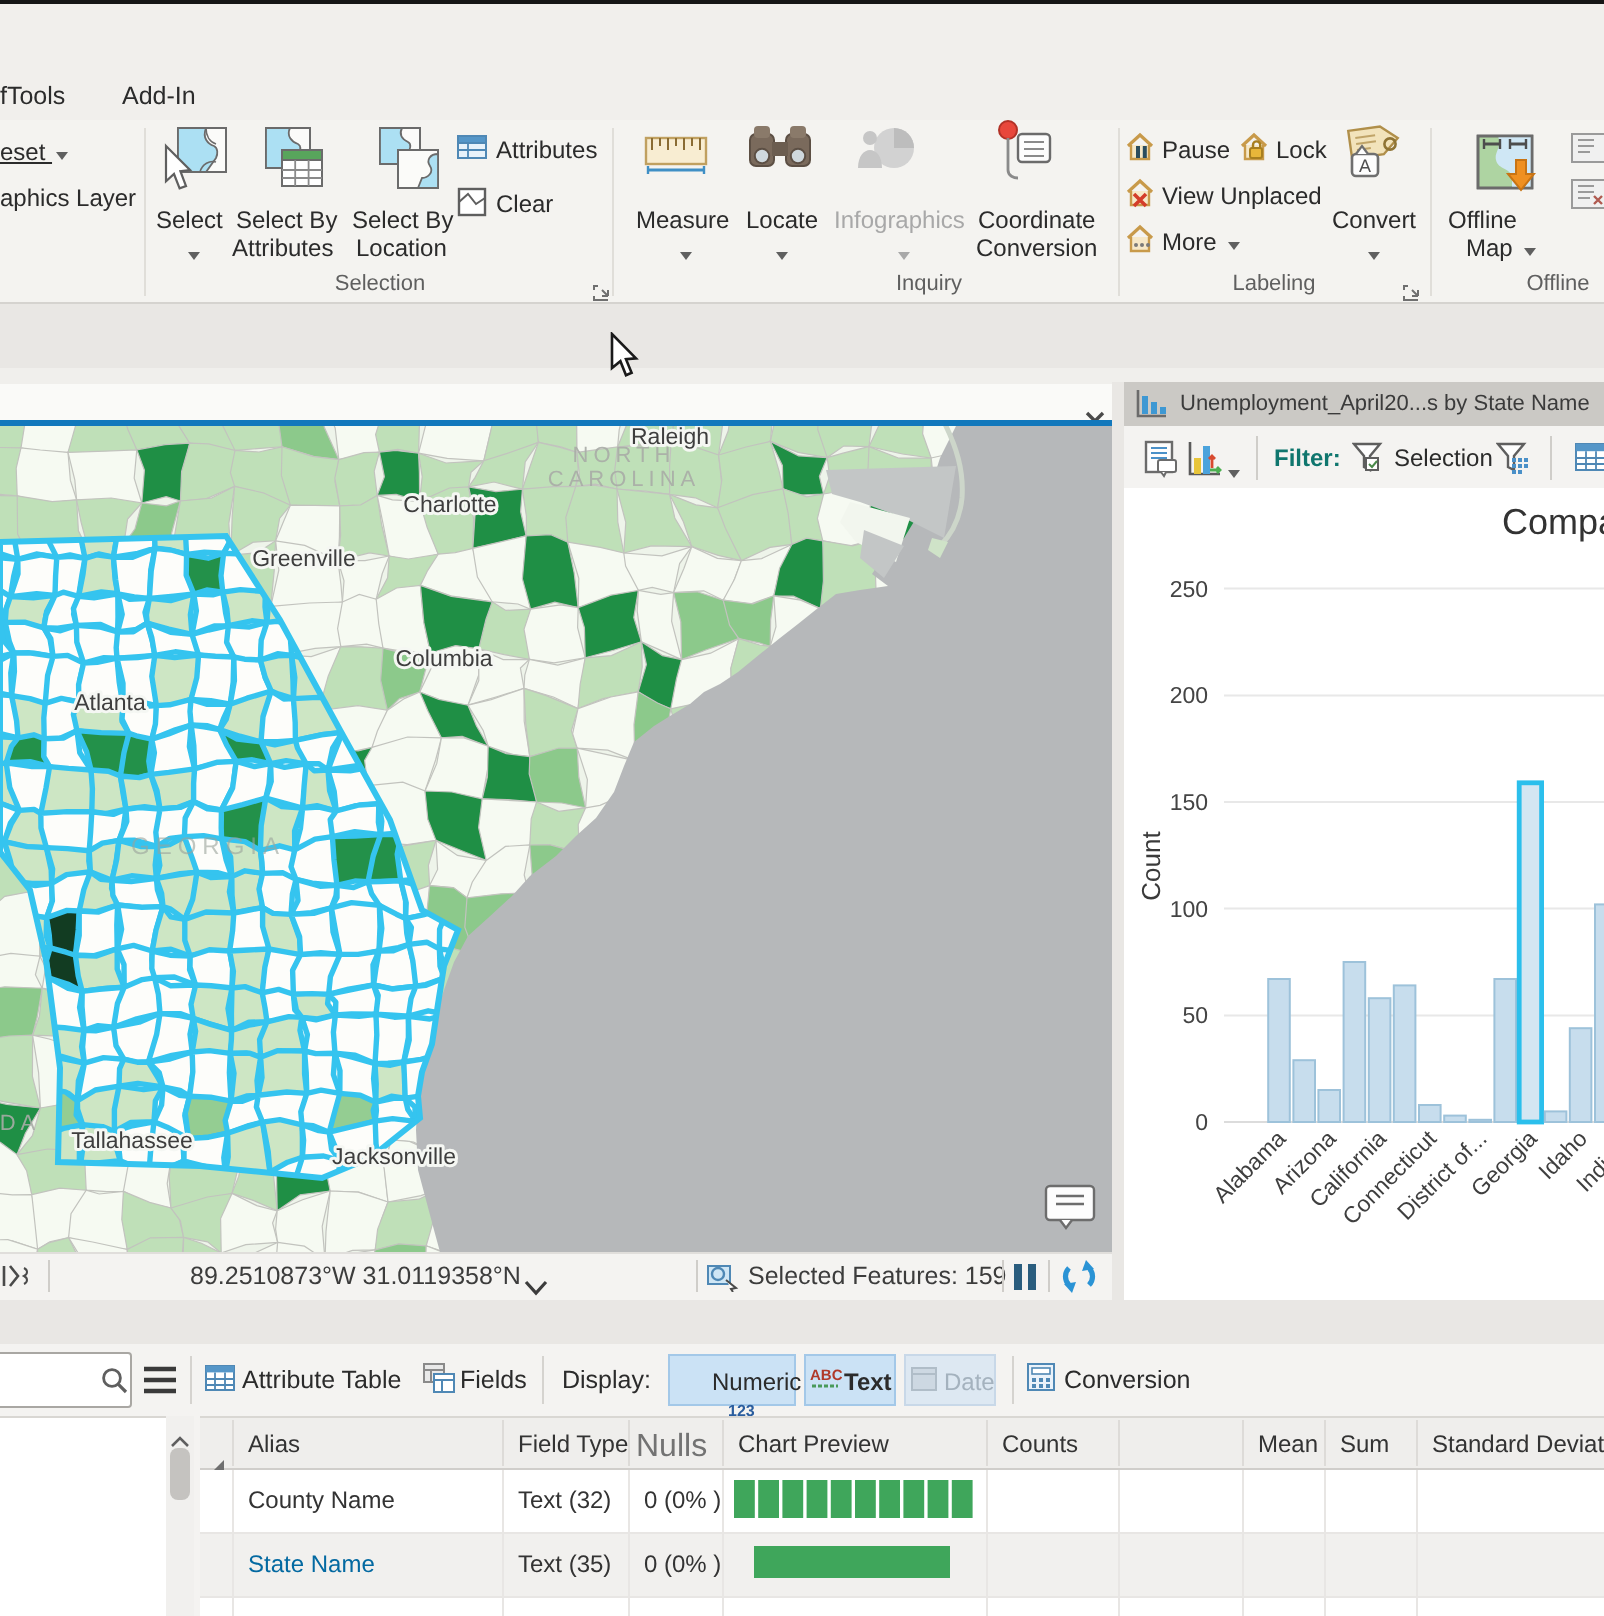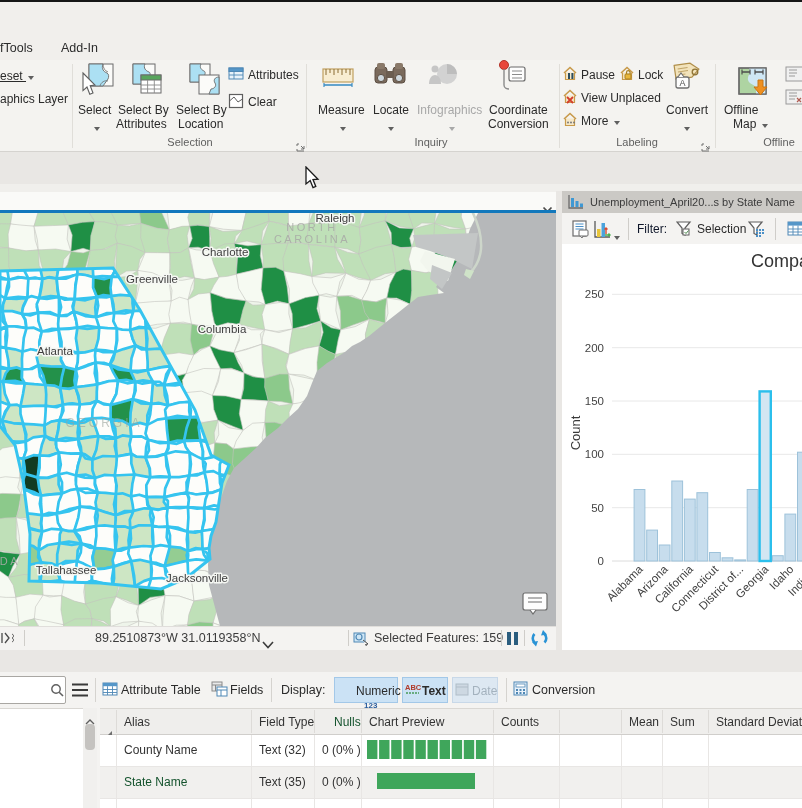--- a/index.html
+++ b/index.html
@@ -83,21 +83,21 @@
 <div style="position:absolute;left:417px;top:103px;font-size:12px;color:#a8a8a8;white-space:nowrap;">Infographics</div>
 <div style="position:absolute;left:449px;top:117px;width:8px;height:8px;"><span class="caret" style="border-top-color:#a8a8a8"></span></div>
 <div style="position:absolute;left:497px;top:59px;width:30px;height:32px;"><svg width="30" height="32" viewBox="0 0 30 32" style="">
         <circle cx="7" cy="6" r="4.5" fill="#e8473b" stroke="#b23227"></circle>
         <path d="M7 10 v16 c0 3 3 4 5 4" fill="none" stroke="#8a8a8a" stroke-width="1.4"></path>
         <rect x="12" y="8" width="16" height="14" rx="2" fill="#fdfdfd" stroke="#6b6b6b" stroke-width="1.2"></rect>
         <path d="M15 12 h10 M15 15.5 h10 M15 19 h10" stroke="#8a8a8a" stroke-width="1.1"></path>
       </svg></div>
 <div style="position:absolute;left:489px;top:103px;font-size:12px;color:#2b2b2b;white-space:nowrap;">Coordinate</div>
 <div style="position:absolute;left:488px;top:117px;font-size:12px;color:#2b2b2b;white-space:nowrap;">Conversion</div>
-<div style="position:absolute;left:381px;top:136px;width:100px;font-size:11px;color:#5f5f5f;text-align:center;">Inquiry</div>
+<div style="position:absolute;left:381px;top:136px;width:100px;font-size:11px;color:#5f5f5f;text-align:right;">Inquiry</div>
 <div class="sep" style="left:559px;top:64px;height:84px"></div>
 <div style="position:absolute;left:563px;top:66px;width:14px;height:15px;"><svg width="14" height="15" viewBox="0 0 14 15" style="">
         <path d="M1 7 L7 1.5 L13 7" fill="none" stroke="#c89a4a" stroke-width="1.6"></path>
         <path d="M2.5 6.5 v7 h9 v-7" fill="#f6e8c8" stroke="#c89a4a" stroke-width="1.2"></path>
         <rect x="5" y="7" width="2" height="6" fill="#2b4d5e"></rect>
         <rect x="8.4" y="7" width="2" height="6" fill="#2b4d5e"></rect>
       </svg></div>
 <div style="position:absolute;left:581px;top:68px;font-size:12px;color:#2b2b2b;white-space:nowrap;">Pause</div>
 <div style="position:absolute;left:620px;top:66px;width:14px;height:15px;"><svg width="14" height="15" viewBox="0 0 14 15" style="">
         <path d="M1 7 L7 1.5 L13 7" fill="none" stroke="#c89a4a" stroke-width="1.6"></path>
@@ -1045,21 +1045,21 @@
       </svg></div>
 <div style="position:absolute;left:594px;top:220px;width:17px;height:19px;"><svg width="17" height="19" viewBox="0 0 17 19" style="">
         <path d="M1 1 v16 h15" stroke="#5a5a5a" stroke-width="1.3" fill="none"></path>
         <rect x="3" y="9" width="3.5" height="8" fill="#e8c53a"></rect>
         <rect x="7.5" y="3" width="3.5" height="14" fill="#4ba3dc"></rect>
         <path d="M12 8 v6 M10.5 9.5 L12 8 l1.5 1.5" stroke="#d84a2f" stroke-width="1.4" fill="none"></path>
         <path d="M11 15 h5 M14.5 13.5 L16 15 l-1.5 1.5" stroke="#4caf50" stroke-width="1.4" fill="none"></path>
       </svg></div>
 <div style="position:absolute;left:614px;top:226px;width:8px;height:8px;"><span class="caret"></span></div>
 <div style="position:absolute;left:628px;top:218px;width:1px;height:22px;background:#cfcdc9;"></div>
-<div style="position:absolute;left:637px;top:222px;font-size:12px;color:#0f172a;white-space:nowrap;font-weight:normal;">Filter:</div>
+<div style="position:absolute;left:637px;top:222px;font-size:12px;color:#0f766e;white-space:nowrap;font-weight:bold;">Filter:</div>
 <div style="position:absolute;left:676px;top:221px;width:18px;height:17px;"><svg width="18" height="17" viewBox="0 0 18 17" style="">
         <path d="M1 1 h13 l-5 6 v7 l-3 -1.5 v-5.5 z" fill="#fdfdfd" stroke="#5e5e5e" stroke-width="1.2"></path>
         <rect x="7" y="8" width="6" height="6" fill="#fff" stroke="#5e5e5e"></rect>
         <path d="M8.5 11 l1.5 1.5 2.5-3" stroke="#4a8a4a" fill="none"></path>
       </svg></div>
 <div style="position:absolute;left:697px;top:222px;font-size:12px;color:#2b2b2b;white-space:nowrap;">Selection</div>
 <div style="position:absolute;left:748px;top:221px;width:18px;height:17px;"><svg width="18" height="17" viewBox="0 0 18 17" style="">
         <path d="M1 1 h13 l-5 6 v7 l-3 -1.5 v-5.5 z" fill="#fdfdfd" stroke="#5e5e5e" stroke-width="1.2"></path>
         <g fill="#4a90c8">
           <rect x="8" y="8" width="2" height="2"></rect>
@@ -1181,21 +1181,21 @@
         <path d="M1 6 L5 2 L9 6" fill="none" stroke="#5f5f5f" stroke-width="1.3"></path>
       </svg></div>
 <div style="position:absolute;left:85px;top:724px;width:10px;height:26px;background:#c5c3c0;border-radius:4px;"></div>
 <div style="position:absolute;left:100px;top:708px;width:702px;height:100px;background:#fff;"></div>
 <div style="position:absolute;left:100px;top:708px;width:702px;height:27px;background:#efeeec;border-top:1px solid #d9d7d3;border-bottom:1px solid #d0cecb;"></div>
 <div style="position:absolute;left:116px;top:710px;width:1px;height:23px;background:#dddbd8;"></div>
 <div style="position:absolute;left:124px;top:715px;font-size:12px;color:#333;white-space:nowrap;">Alias</div>
 <div style="position:absolute;left:251px;top:710px;width:1px;height:23px;background:#dddbd8;"></div>
 <div style="position:absolute;left:259px;top:715px;font-size:12px;color:#333;white-space:nowrap;">Field Type</div>
 <div style="position:absolute;left:314px;top:710px;width:1px;height:23px;background:#dddbd8;"></div>
-<div style="position:absolute;left:334px;top:715px;font-size:12px;color:#14532d;white-space:nowrap;">Nulls</div>
+<div style="position:absolute;left:318px;top:715px;font-size:16px;color:#737373;white-space:nowrap;">Nulls</div>
 <div style="position:absolute;left:361px;top:710px;width:1px;height:23px;background:#dddbd8;"></div>
 <div style="position:absolute;left:369px;top:715px;font-size:12px;color:#333;white-space:nowrap;">Chart Preview</div>
 <div style="position:absolute;left:493px;top:710px;width:1px;height:23px;background:#dddbd8;"></div>
 <div style="position:absolute;left:501px;top:715px;font-size:12px;color:#333;white-space:nowrap;">Counts</div>
 <div style="position:absolute;left:559px;top:710px;width:1px;height:23px;background:#dddbd8;"></div>
 <div style="position:absolute;left:567px;top:715px;font-size:12px;color:#333;white-space:nowrap;margin-top:28px;">Maximum</div>
 <div style="position:absolute;left:621px;top:710px;width:1px;height:23px;background:#dddbd8;"></div>
 <div style="position:absolute;left:629px;top:715px;font-size:12px;color:#333;white-space:nowrap;">Mean</div>
 <div style="position:absolute;left:662px;top:710px;width:1px;height:23px;background:#dddbd8;"></div>
 <div style="position:absolute;left:670px;top:715px;font-size:12px;color:#333;white-space:nowrap;">Sum</div>
@@ -1214,21 +1214,21 @@
 <div style="position:absolute;left:361px;top:735px;width:1px;height:73px;background:#e8e6e4;"></div>
 <div style="position:absolute;left:493px;top:735px;width:1px;height:73px;background:#e8e6e4;"></div>
 <div style="position:absolute;left:559px;top:735px;width:1px;height:73px;background:#e8e6e4;"></div>
 <div style="position:absolute;left:621px;top:735px;width:1px;height:73px;background:#e8e6e4;"></div>
 <div style="position:absolute;left:662px;top:735px;width:1px;height:73px;background:#e8e6e4;"></div>
 <div style="position:absolute;left:708px;top:735px;width:1px;height:73px;background:#e8e6e4;"></div>
 
 <div style="position:absolute;left:124px;top:743px;font-size:12px;color:#333;white-space:nowrap;">County Name</div>
 <div style="position:absolute;left:259px;top:743px;font-size:12px;color:#333;white-space:nowrap;">Text (32)</div>
 <div style="position:absolute;left:322px;top:743px;font-size:12px;color:#333;white-space:nowrap;">0 (0% )</div>
-<div style="position:absolute;left:124px;top:775px;font-size:12px;color:#14532d;white-space:nowrap;text-align:center;">State Name</div>
+<div style="position:absolute;left:124px;top:775px;font-size:12px;color:#0369a1;white-space:nowrap;text-align:center;">State Name</div>
 <div style="position:absolute;left:259px;top:775px;font-size:12px;color:#333;white-space:nowrap;">Text (35)</div>
 <div style="position:absolute;left:322px;top:775px;font-size:12px;color:#333;white-space:nowrap;">0 (0% )</div>
 <div style="position:absolute;left:367px;top:740px;width:122px;height:19px;"><svg width="122" height="19" viewBox="0 0 122 19" style="">
         <rect x="0.0" y="0" width="10.4" height="19" fill="#3fa65b"></rect>
         <rect x="12.1" y="0" width="10.4" height="19" fill="#3fa65b"></rect>
         <rect x="24.2" y="0" width="10.4" height="19" fill="#3fa65b"></rect>
         <rect x="36.3" y="0" width="10.4" height="19" fill="#3fa65b"></rect>
         <rect x="48.4" y="0" width="10.4" height="19" fill="#3fa65b"></rect>
         <rect x="60.5" y="0" width="10.4" height="19" fill="#3fa65b"></rect>
         <rect x="72.6" y="0" width="10.4" height="19" fill="#3fa65b"></rect>

